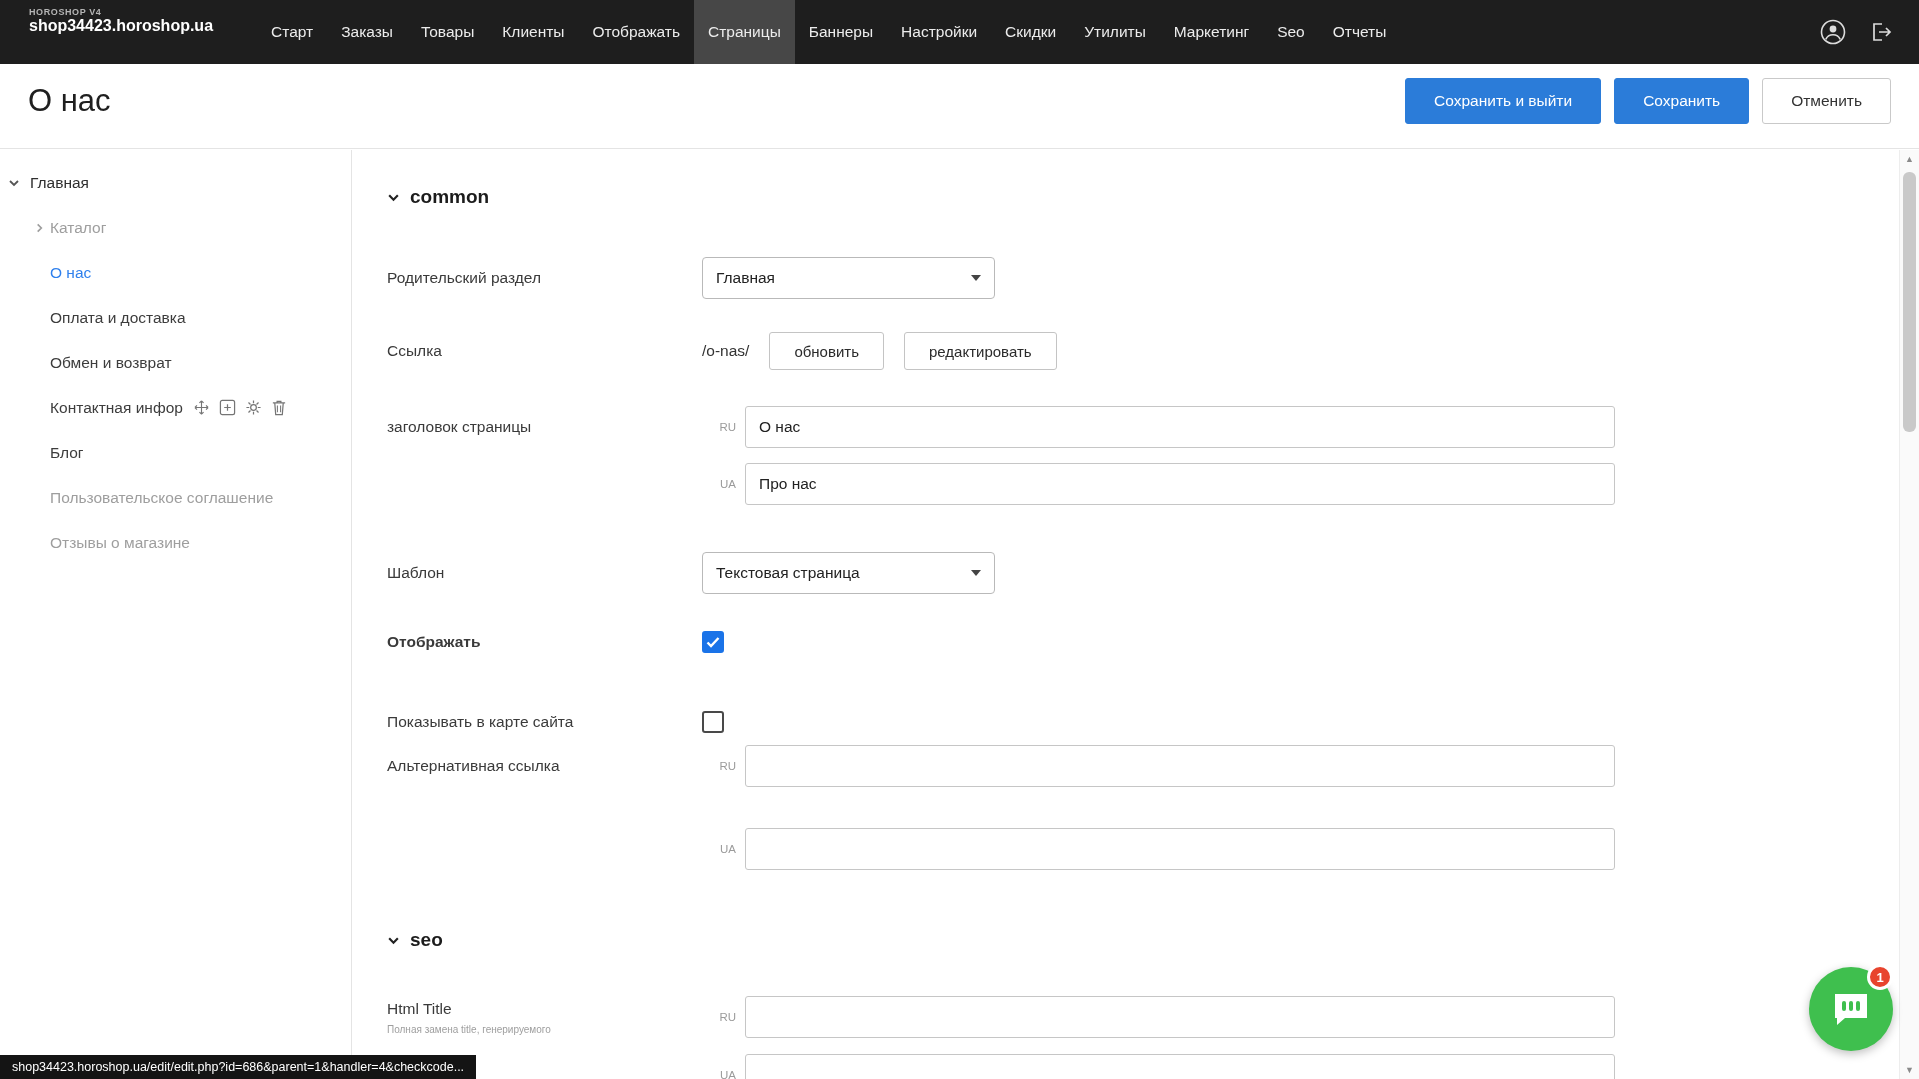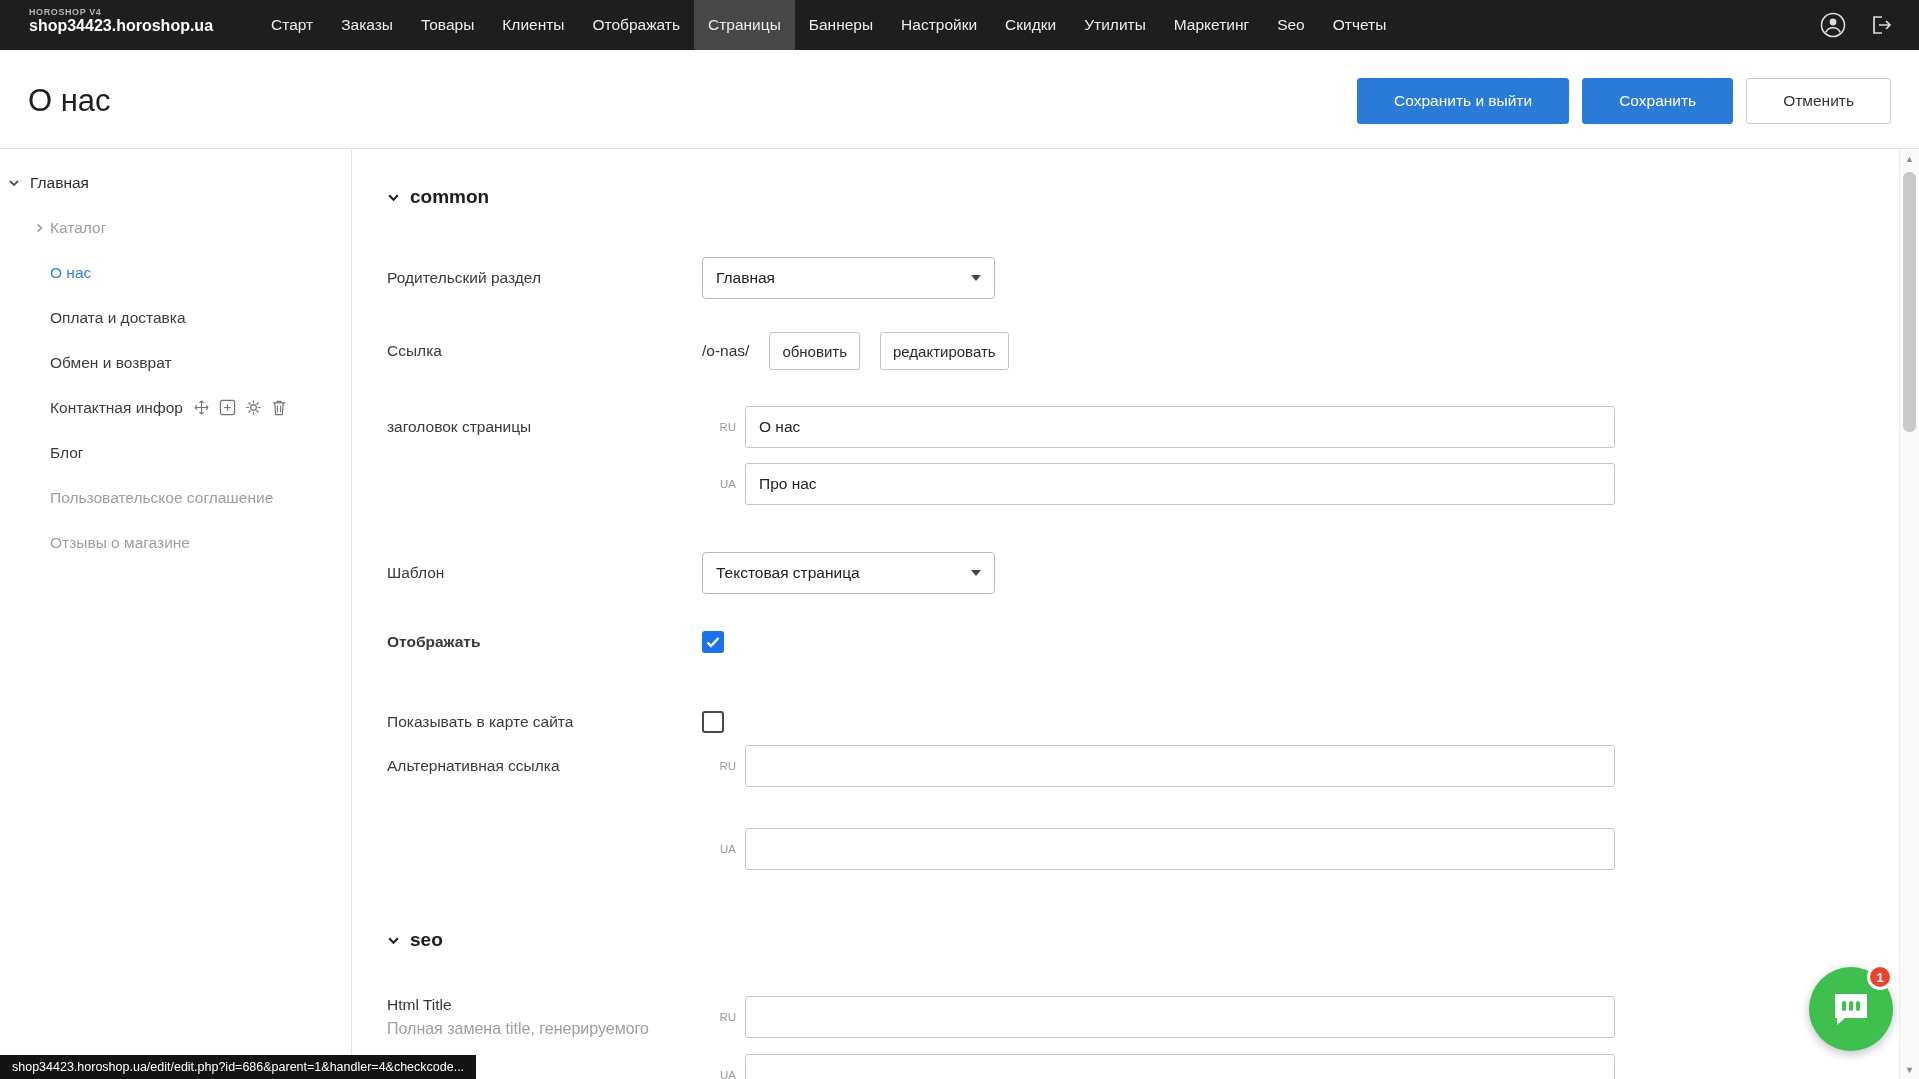--- a/index.html
+++ b/index.html
@@ -4,21 +4,21 @@
 <style>
   * { box-sizing: border-box; margin: 0; padding: 0; }
   html,body { background:#e9e9e9; }
   .screen {
     position:relative; width:1919px; height:1079px; overflow:hidden;
     background:#fff; font-family:"Liberation Sans", sans-serif; color:#222;
   }
 
   
   .topbar {
-    position:absolute; top:0; left:0; right:0; height:50px;
+    position:absolute; top:0; left:0; right:0; height:64px;
     background:#1e1e1e; display:flex; align-items:stretch; color:#fff; z-index:30;
   }
   .brand { margin:7px 44px 0 29px; line-height:1.15; cursor:pointer; }
   .brand-top { font-size:9px; color:#b5b5b5; letter-spacing:0.6px; font-weight:bold; }
   .brand-name { font-size:16px; font-weight:bold; color:#fff; }
   .nav { display:flex; align-items:stretch; }
   .nav-item {
     display:flex; align-items:center; padding:0 14px; font-size:15.5px;
     color:#ececec; cursor:pointer; white-space:nowrap;
   }
@@ -26,21 +26,21 @@
   .top-icons { margin-left:auto; display:flex; align-items:center; gap:20px; padding-right:24px; }
   .top-icon { width:28px; height:28px; display:flex; align-items:center; justify-content:center; cursor:pointer; }
 
   
   .page-header {
     position:absolute; top:54px; left:0; right:0; height:95px; background:#fff;
     display:flex; align-items:center; padding:0 28px; border-bottom:1px solid #e4e4e4; z-index:20;
   }
   .page-title { font-size:31px; font-weight:400; color:#1f1f1f; }
   .header-buttons { margin-left:auto; display:flex; gap:13px; }
-  .btn { height:46px; padding:0 36px; font-size:15.5px; border-radius:3px; cursor:pointer;
+  .btn { height:46px; padding:0 28px; font-size:15.5px; border-radius:3px; cursor:pointer;
          font-family:"Liberation Sans", sans-serif; display:flex; align-items:center; }
   .btn-blue { background:#2b7cd9; border:1px solid #2b7cd9; color:#fff; }
   .btn-white { background:#fff; border:1px solid #c9c9c9; color:#333; }
 
   
   .sidebar {
     position:absolute; top:150px; left:0; width:352px; bottom:0;
     background:#fff; border-right:1px solid #e4e4e4; padding-top:10px; z-index:10;
   }
   .tree-item {
@@ -52,37 +52,37 @@
   .tree-item.root { padding-left:30px; color:#2f2f2f; }
   .tree-item.muted { color:#9e9e9e; }
   .tree-item.selected { color:#2f80ed; }
   .tree-actions { display:flex; align-items:center; gap:9px; margin-left:10px; }
   .tree-actions svg { display:block; cursor:pointer; }
 
   
   .main { position:absolute; left:353px; top:150px; right:20px; bottom:0; background:#fff; }
   .row { position:absolute; left:34px; display:flex; align-items:center; }
   .row-label { width:315px; font-size:15.5px; color:#3a3a3a; flex:none; }
-  .row-label .hint { font-size:16px; color:#9e9e9e; margin-top:6px; width:280px; }
+  .row-label .hint { font-size:10px; color:#9e9e9e; margin-top:6px; width:280px; }
   .lang-badge { width:34px; text-align:right; margin-right:9px; font-size:11.5px; color:#9b9b9b; flex:none; }
   .txt-input {
     width:870px; height:42px; border:1px solid #c6c6c6; border-radius:3px;
     padding:0 13px; font-size:15.5px; color:#222; font-family:"Liberation Sans", sans-serif; background:#fff;
   }
   .select {
     width:293px; height:42px; border:1px solid #b9b9b9; border-radius:4px; background:#fff;
     display:flex; align-items:center; padding:0 13px; font-size:15.5px; color:#222; cursor:pointer;
   }
   .select .caret { margin-left:auto; width:0; height:0; border-left:5px solid transparent;
     border-right:5px solid transparent; border-top:6px solid #444; }
   .section-head { position:absolute; left:34px; display:flex; align-items:center; gap:10px; cursor:pointer; }
   .section-head .s-chev { display:flex; color:#222; }
   .section-head .s-title { font-size:19px; font-weight:bold; color:#1c1c1c; }
   .link-path { font-size:15.5px; color:#333; margin-right:20px; }
-  .mini-btn { height:38px; padding:0 12px; background:#fff; border:1px solid #c4c4c4; border-radius:3px;
+  .mini-btn { height:38px; padding:0 24px; background:#fff; border:1px solid #c4c4c4; border-radius:3px;
     font-size:15px; color:#2b2b2b; cursor:pointer; font-family:"Liberation Sans", sans-serif; }
   .mini-btn + .mini-btn { margin-left:20px; }
   .checkbox { width:22px; height:22px; border-radius:3px; border:2px solid #494949; background:#fff;
     display:flex; align-items:center; justify-content:center; cursor:pointer; }
   .checkbox.checked { background:#1a73e8; border-color:#1a73e8; }
   .checkbox svg { display:none; }
   .checkbox.checked svg { display:block; }
 
   
   .scrollbar { position:absolute; top:150px; right:0; width:20px; bottom:0; background:#fafafa;

